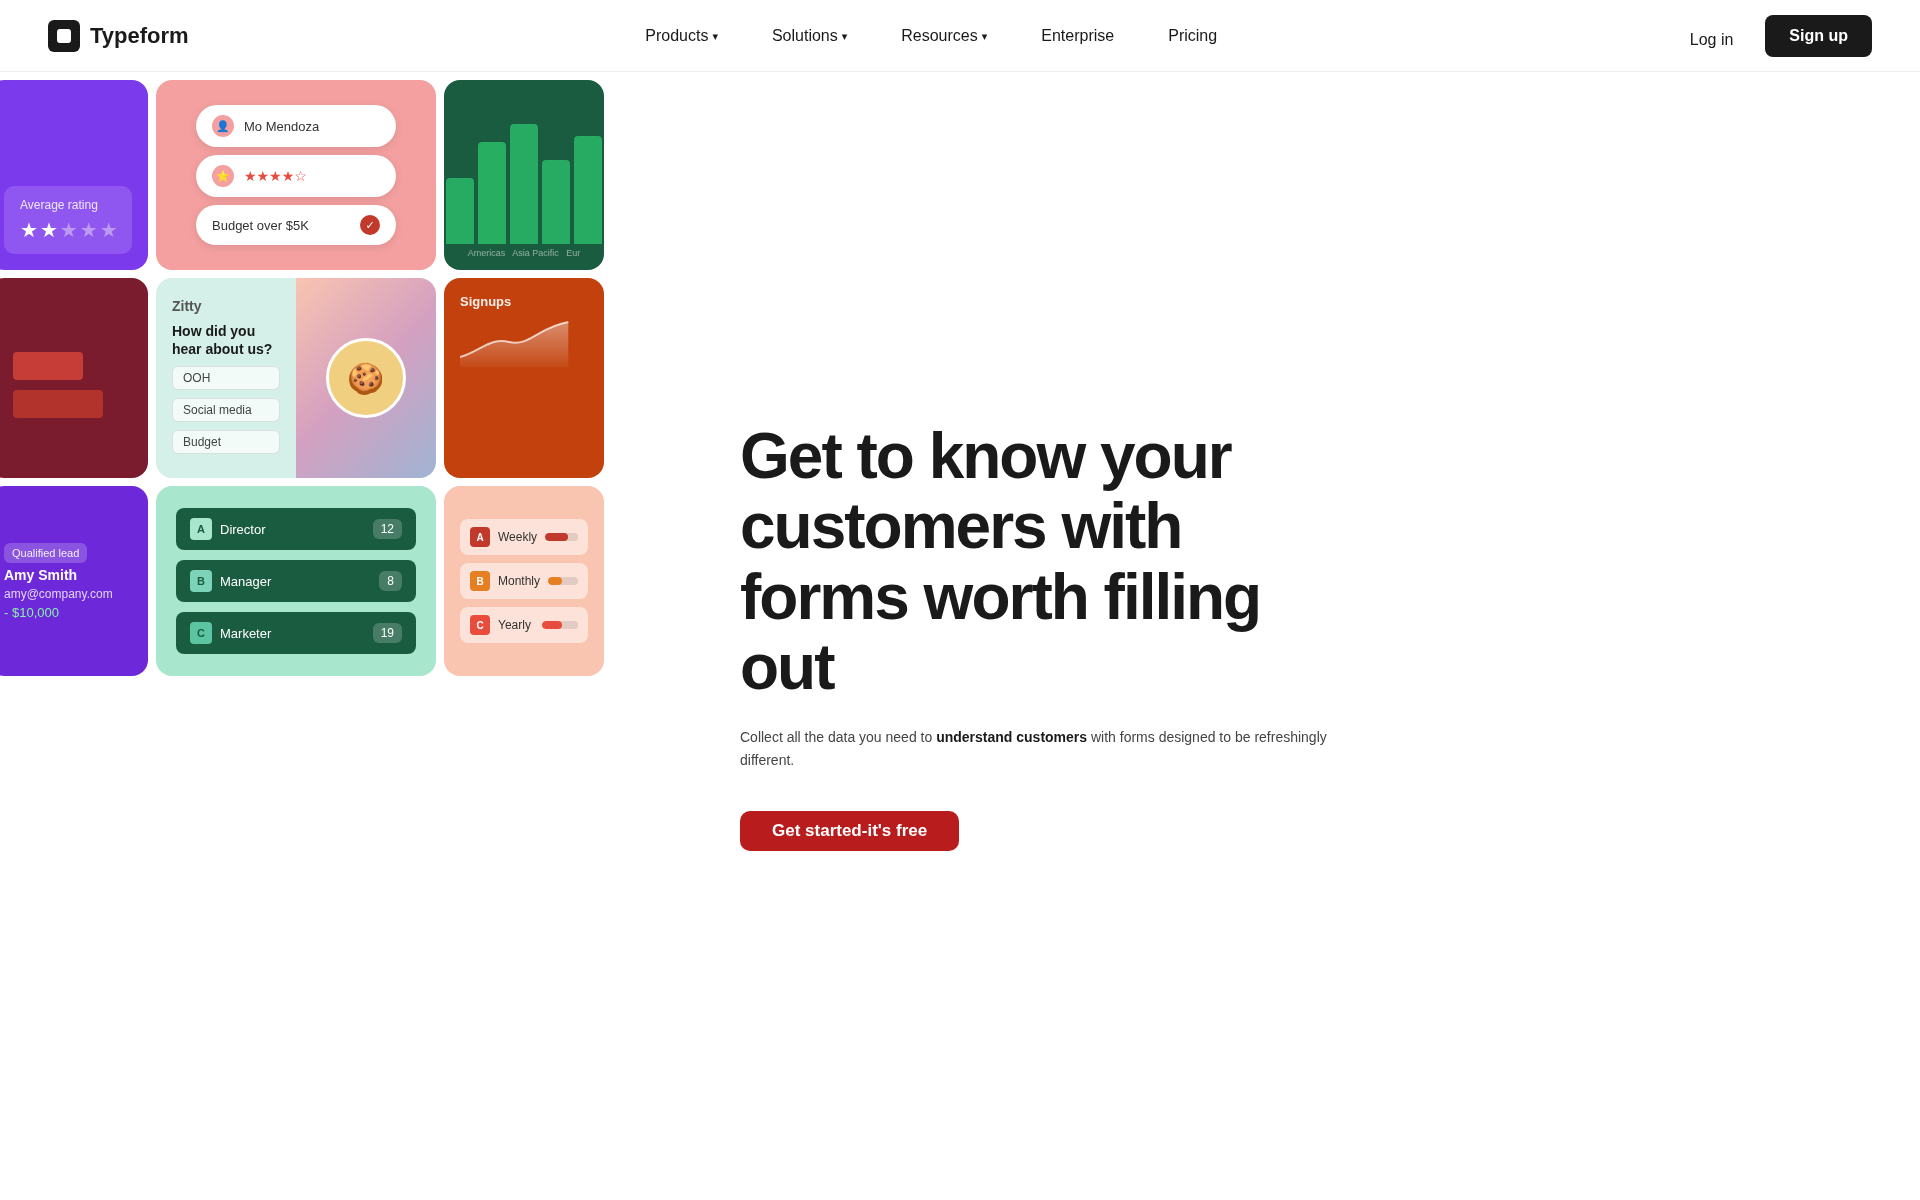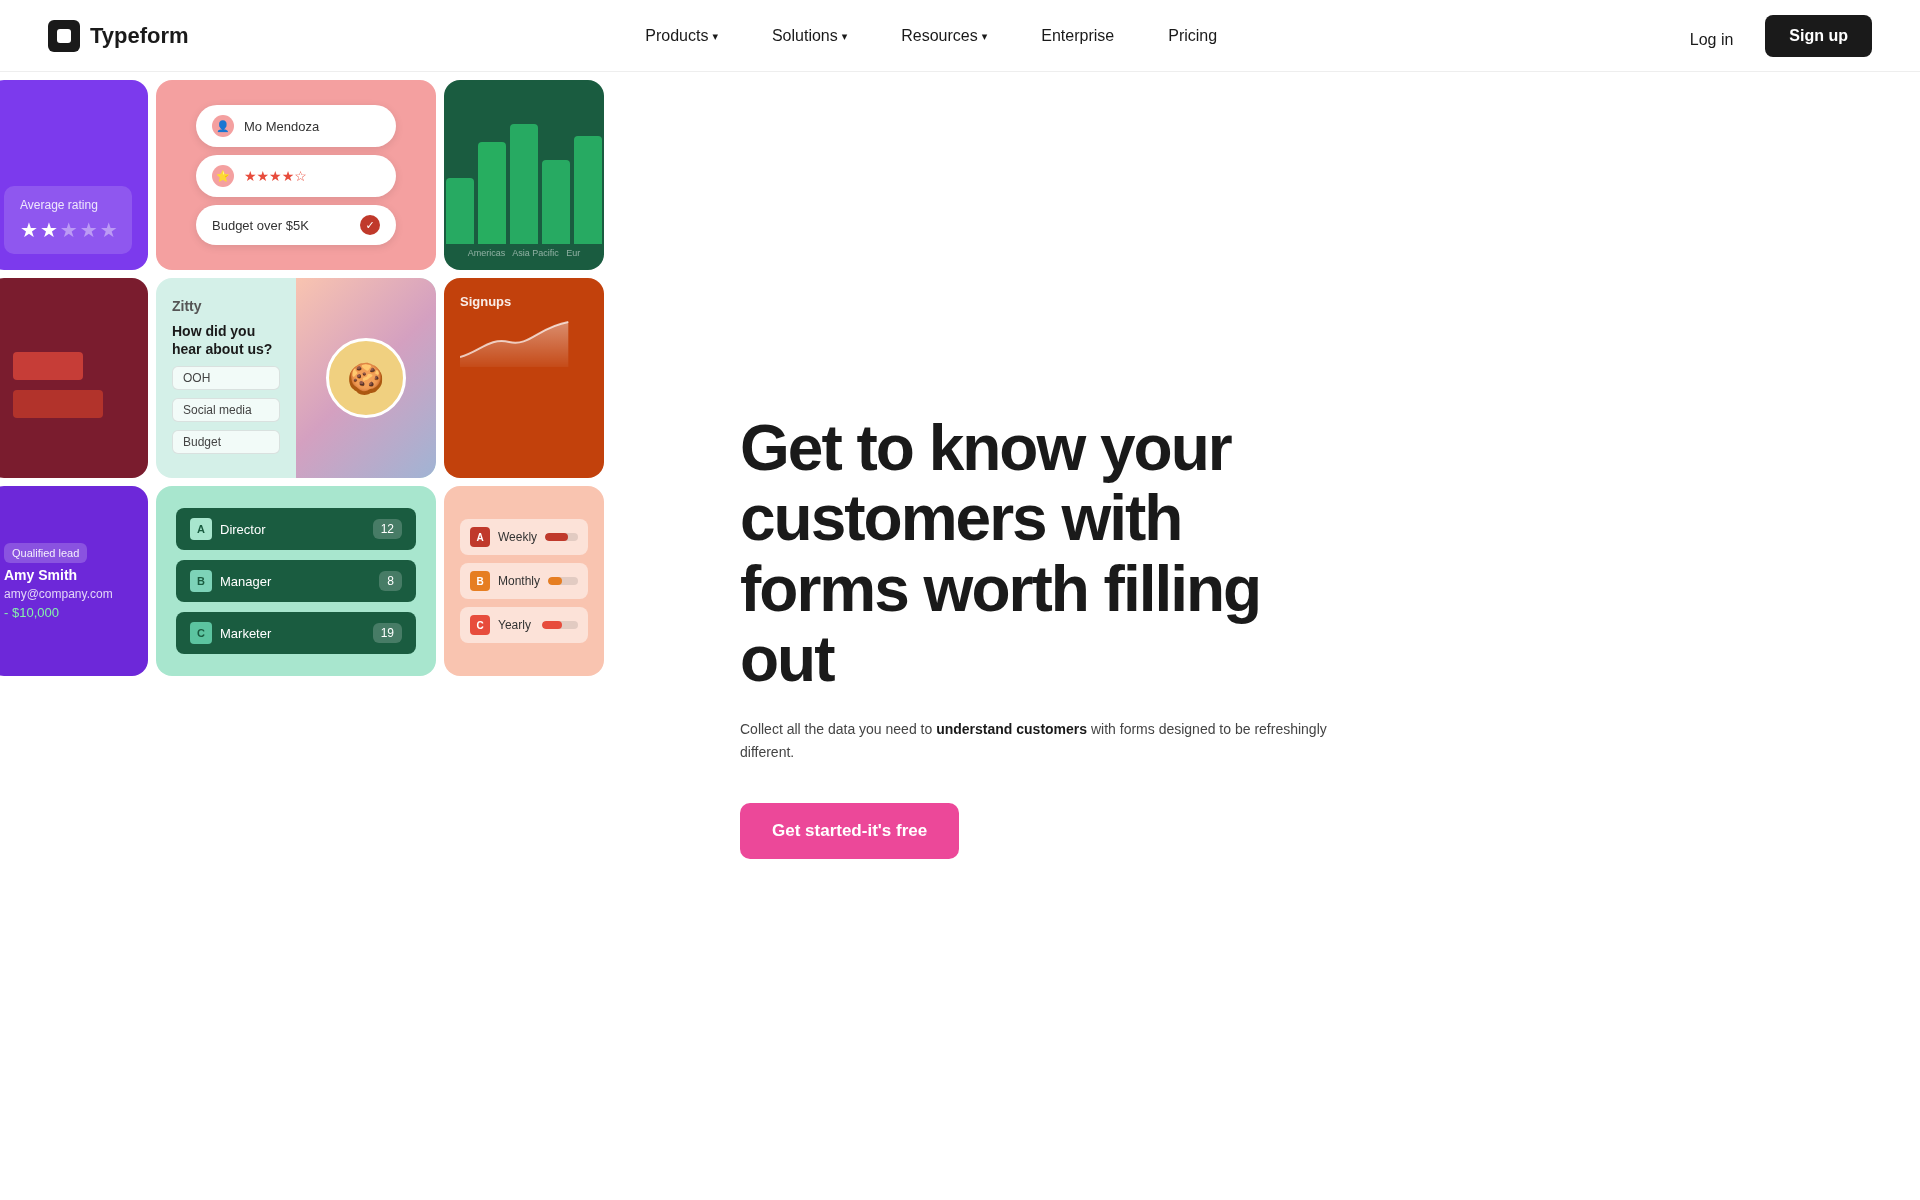--- a/index.html
+++ b/index.html
@@ -169,22 +169,22 @@
     .weekly-name { font-size: 12px; color: #333; flex: 1; }
     .weekly-bar-container { flex: 1; height: 8px; background: rgba(0,0,0,0.1); border-radius: 4px; overflow: hidden; }
     .weekly-bar { height: 100%; background: #c0392b; border-radius: 4px; }
 
     
     .hero-content { max-width: 620px; }
     .hero-title { font-size: 64px; font-weight: 800; line-height: 1.1; color: #1a1a1a; margin-bottom: 24px; letter-spacing: -2px; }
     .hero-desc { font-size: 14px; color: #444; line-height: 1.6; margin-bottom: 40px; }
     .hero-desc strong { color: #1a1a1a; font-weight: 700; }
     .btn-cta {
-      display: inline-block; background: #ec4899; color: #fff;
-      font-size: 17px; font-weight: 600; padding: 18px 32px;
+      display: inline-block; background: #b91c1c; color: #fff;
+      font-size: 17px; font-weight: 600; padding: 10px 32px;
       border-radius: 10px; border: none; cursor: pointer; text-decoration: none;
     }
 
     
     .chart-axis { color: rgba(255,255,255,0.5); font-size: 9px; text-align: center; margin-top: 4px; }
 
     
     .signups-area { width: 100%; height: 50px; }
   </style>
 </head>

